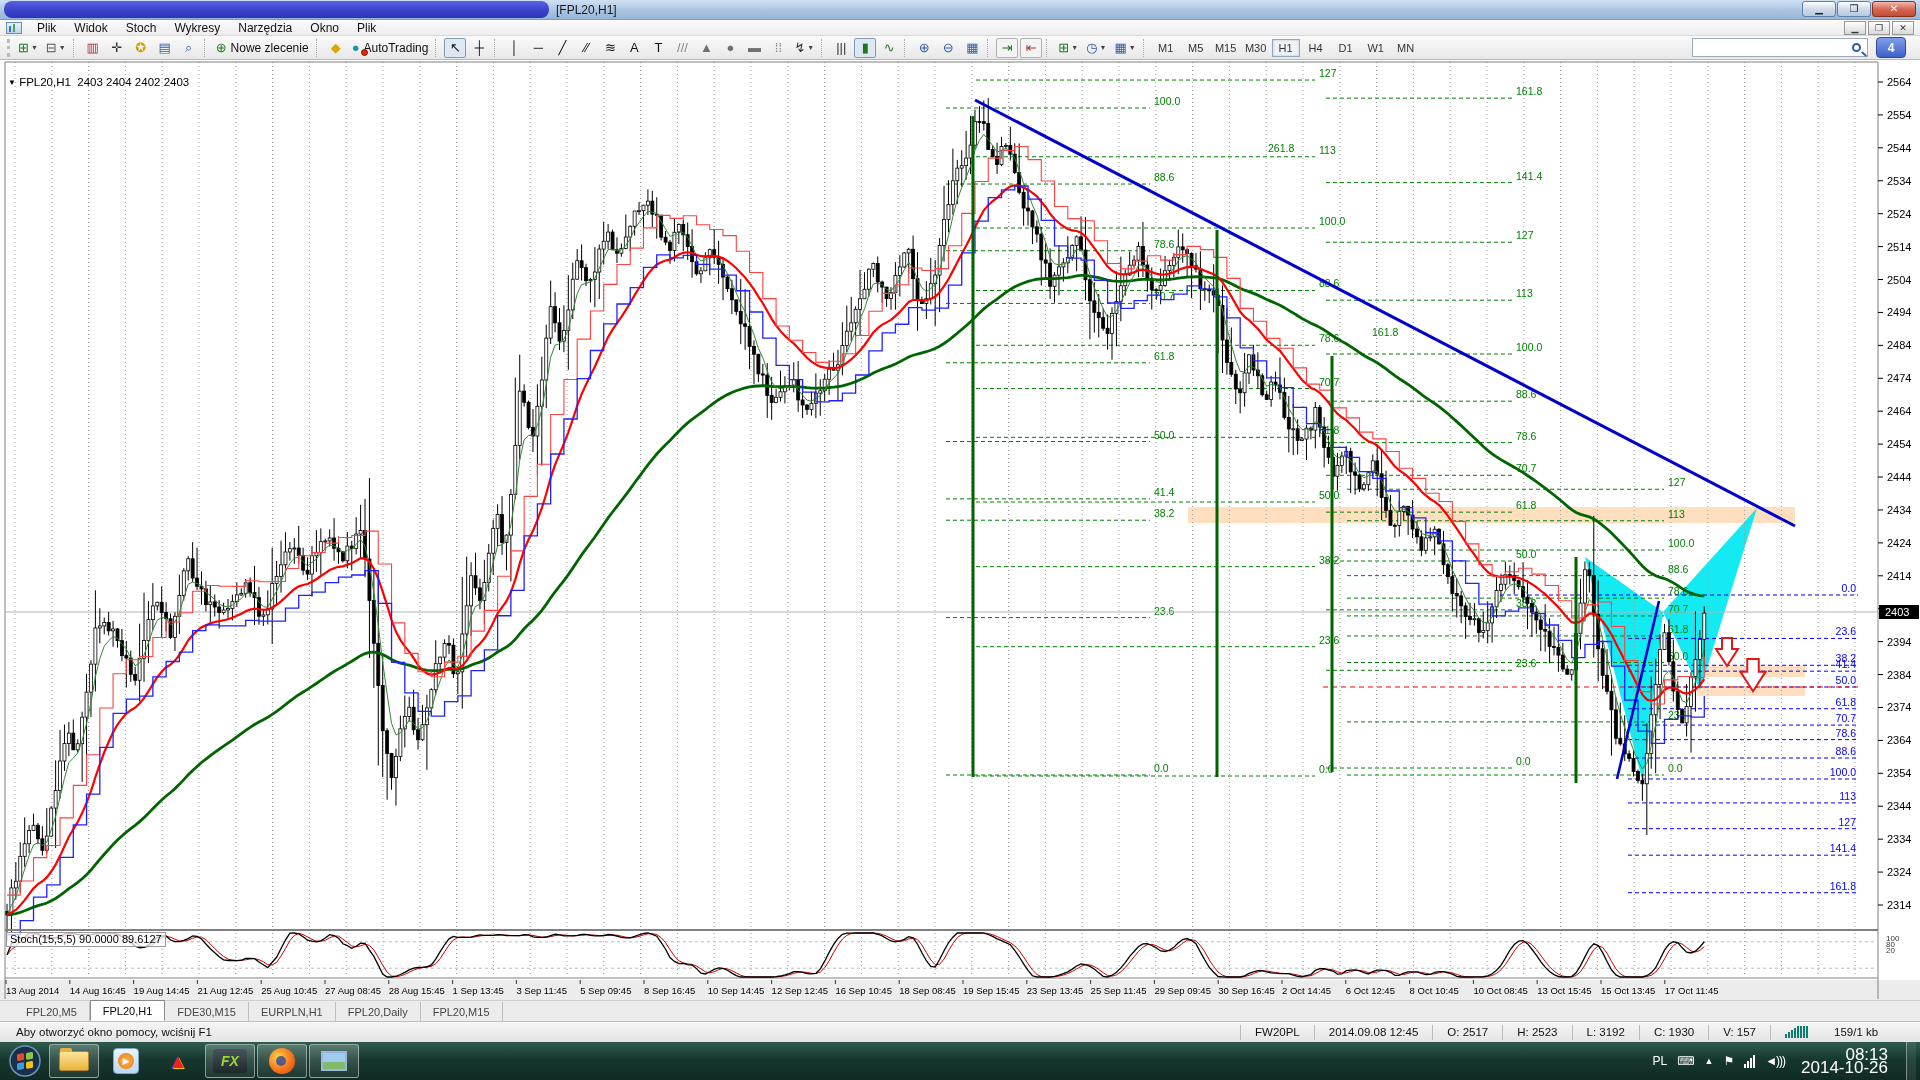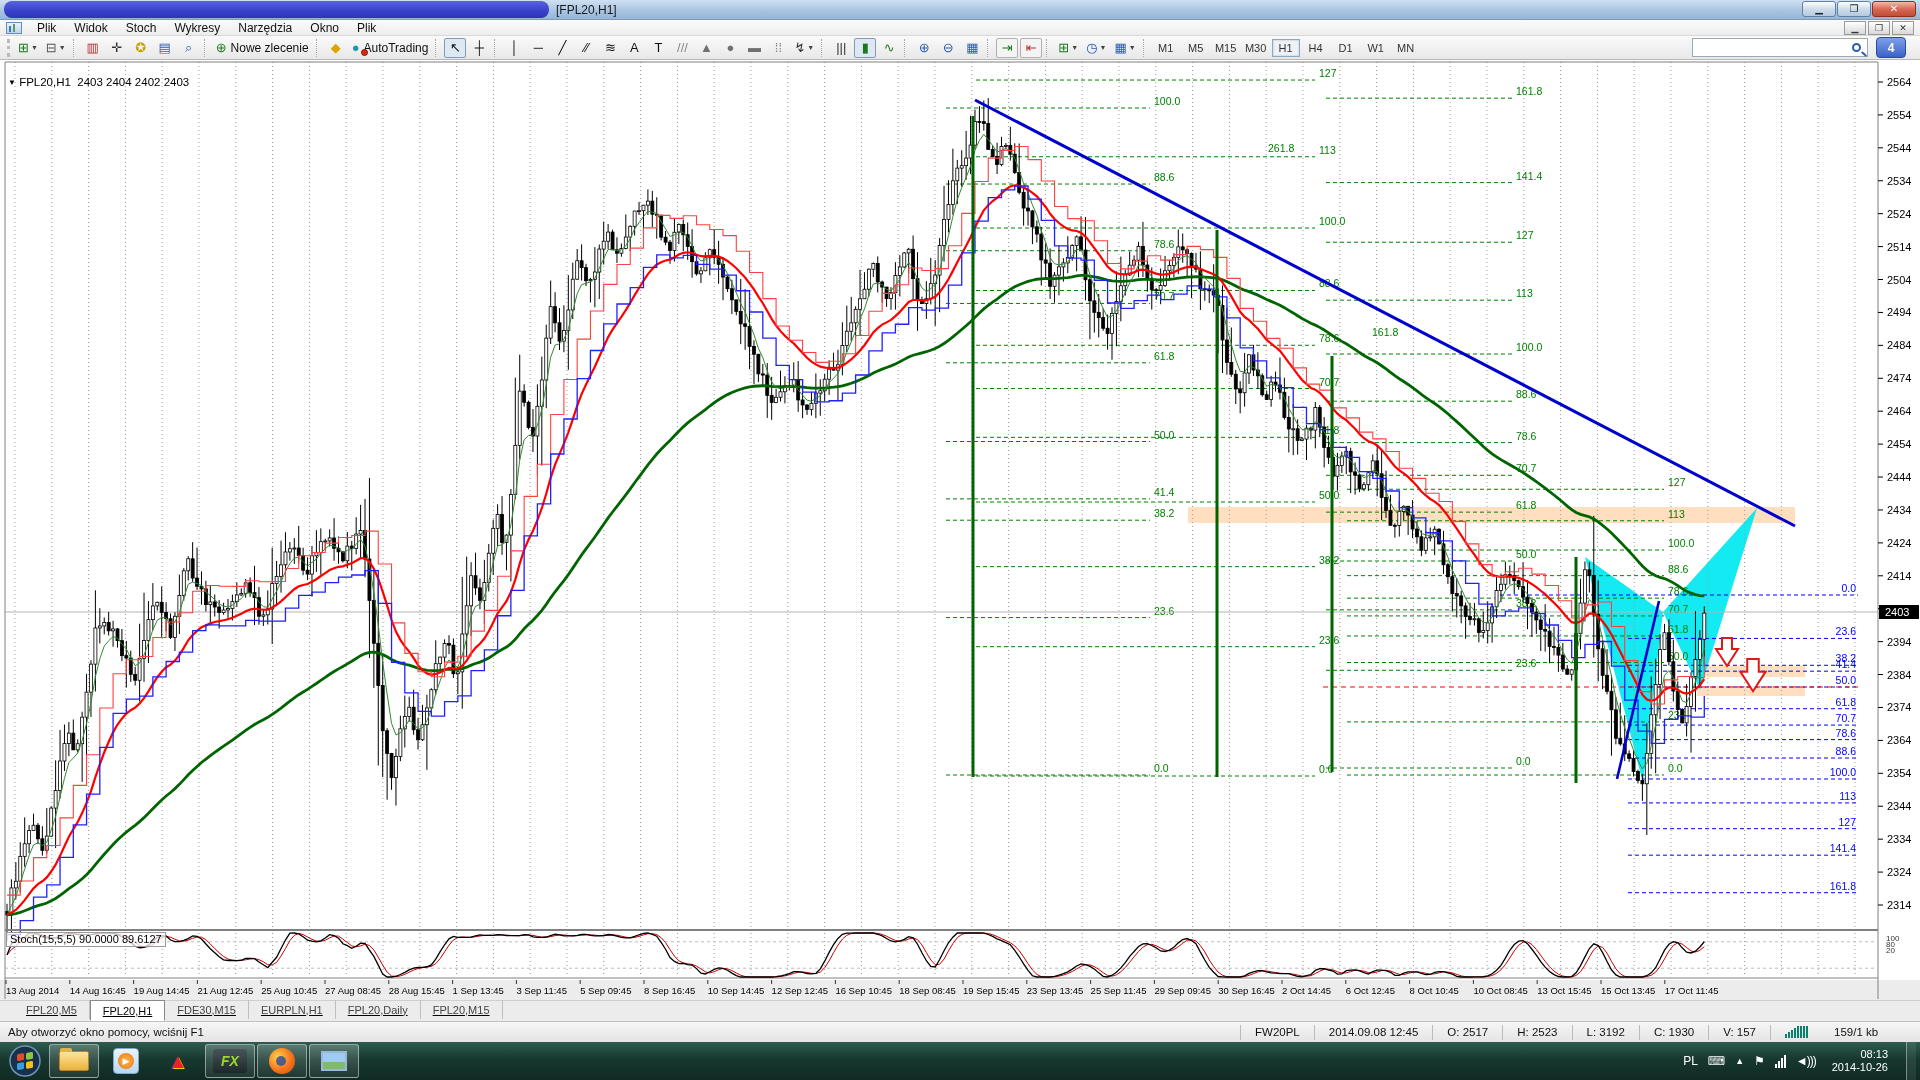--- a/index.html
+++ b/index.html
@@ -65,21 +65,21 @@
   
   .tabsbar{position:absolute;left:0;top:1000px;width:1920px;height:21px;background:#ececec;border-top:1px solid #cfcfcf;
     display:flex;align-items:flex-end;padding-left:14px;}
   .tab{height:19px;padding:0 12px;font-size:11px;color:#444;display:flex;align-items:center;
     border-right:1px solid #bfbfbf;background:transparent;}
   .tab.active{background:#fff;border:1px solid #8a8a8a;border-bottom-color:#fff;color:#000;height:21px;}
 
   
   .statusbar{position:absolute;left:0;top:1021px;width:1920px;height:21px;background:linear-gradient(#f6f6f6,#e4e4e4);
     border-top:1px solid #c0c0c0;display:flex;align-items:center;font-size:11.5px;color:#111;}
-  .statushelp{flex:1;padding-left:8px;}
+  .statushelp{flex:1;padding-left:16px;}
   .seg{border-left:1px solid #bbb;height:15px;display:flex;align-items:center;padding:0 14px;white-space:nowrap;}
   .histo{display:inline-flex;align-items:flex-end;gap:1px;margin-right:26px;height:12px;}
   .histo i{display:block;width:2px;background:#0a7f6e;}
 
   
   .taskbar{position:absolute;left:0;top:1042px;width:1920px;height:38px;
     background:linear-gradient(#2e5c4e,#17382f 45%,#102a23);display:flex;align-items:center;}
   .orb{width:46px;height:34px;display:flex;align-items:center;justify-content:center;margin-left:2px;}
   .task-ico{width:50px;height:34px;margin:0 1px;display:flex;align-items:center;justify-content:center;border-radius:3px;}
   .task-ico.open{border:1px solid rgba(255,255,255,.45);background:linear-gradient(rgba(255,255,255,.22),rgba(255,255,255,.06));justify-content:center;}
@@ -92,21 +92,21 @@
   .fxtile{width:34px;height:24px;border-radius:3px;background:linear-gradient(#47555a,#1d272b);
     display:flex;align-items:center;justify-content:center;color:#9cd829;font-weight:bold;font-style:italic;font-size:14px;}
   .ffx{width:26px;height:26px;border-radius:50%;background:radial-gradient(circle at 35% 35%,#ffd24a,#f7731d 55%,#c94f0c);position:relative;}
   .ffx:before{content:"";position:absolute;left:7px;top:8px;width:10px;height:10px;border-radius:50%;background:#2a4a9a;opacity:.8;}
   .photo{width:26px;height:20px;background:#fff;border:2px solid #9ab8d8;display:flex;}
   .photo i{flex:1;background:linear-gradient(#9ecbf0 55%,#7fbb6a 55%);}
   .tray{margin-left:auto;display:flex;align-items:center;color:#fff;gap:10px;padding-right:4px;}
   .tray .t{font-size:12px;color:#fff;}
   .sigbars{display:inline-flex;align-items:flex-end;gap:1px;height:13px;}
   .sigbars i{display:block;width:2px;background:#fff;}
-  .clock{text-align:right;font-size:11px;line-height:13px;color:#fff;margin-left:6px;}
+  .clock{text-align:right;font-size:17px;line-height:13px;color:#fff;margin-left:6px;}
   .sliver{width:10px;height:38px;border-left:1px solid rgba(255,255,255,.4);background:rgba(255,255,255,.08);margin-left:8px;}
   .aimp{font-size:20px;line-height:1;color:#e22;text-shadow:1px 1px 0 #fc0,-1px 1px 0 #24c;}
   .spk{color:#fff;font-size:12px;letter-spacing:-1px;}
 </style>
 </head>
 <body>
 
 <div class="screen">
 
   <div class="titlebar">
@@ -1425,21 +1425,21 @@
       </svg>
     <div class="symbol-line">
       <span class="caret">▼</span>
       <span>FPL20,H1</span>&nbsp;
       <span>2403 2404 2402 2403</span>
     </div>
     <div class="stoch-label">Stoch(15,5,5) 90.0000 89.6127</div>
   </div>
 
   <div class="tabsbar">
-    <div id="tabs-container" style="display:flex;text-decoration:underline;">
+    <div id="tabs-container" style="display:flex;align-items:flex-end;">
         <div class="tab">FPL20,M5</div>
         <div class="tab active">FPL20,H1</div>
         <div class="tab">FDE30,M15</div>
         <div class="tab">EURPLN,H1</div>
         <div class="tab">FPL20,Daily</div>
         <div class="tab">FPL20,M15</div>
       </div>
   </div>
 
   <div class="statusbar">

